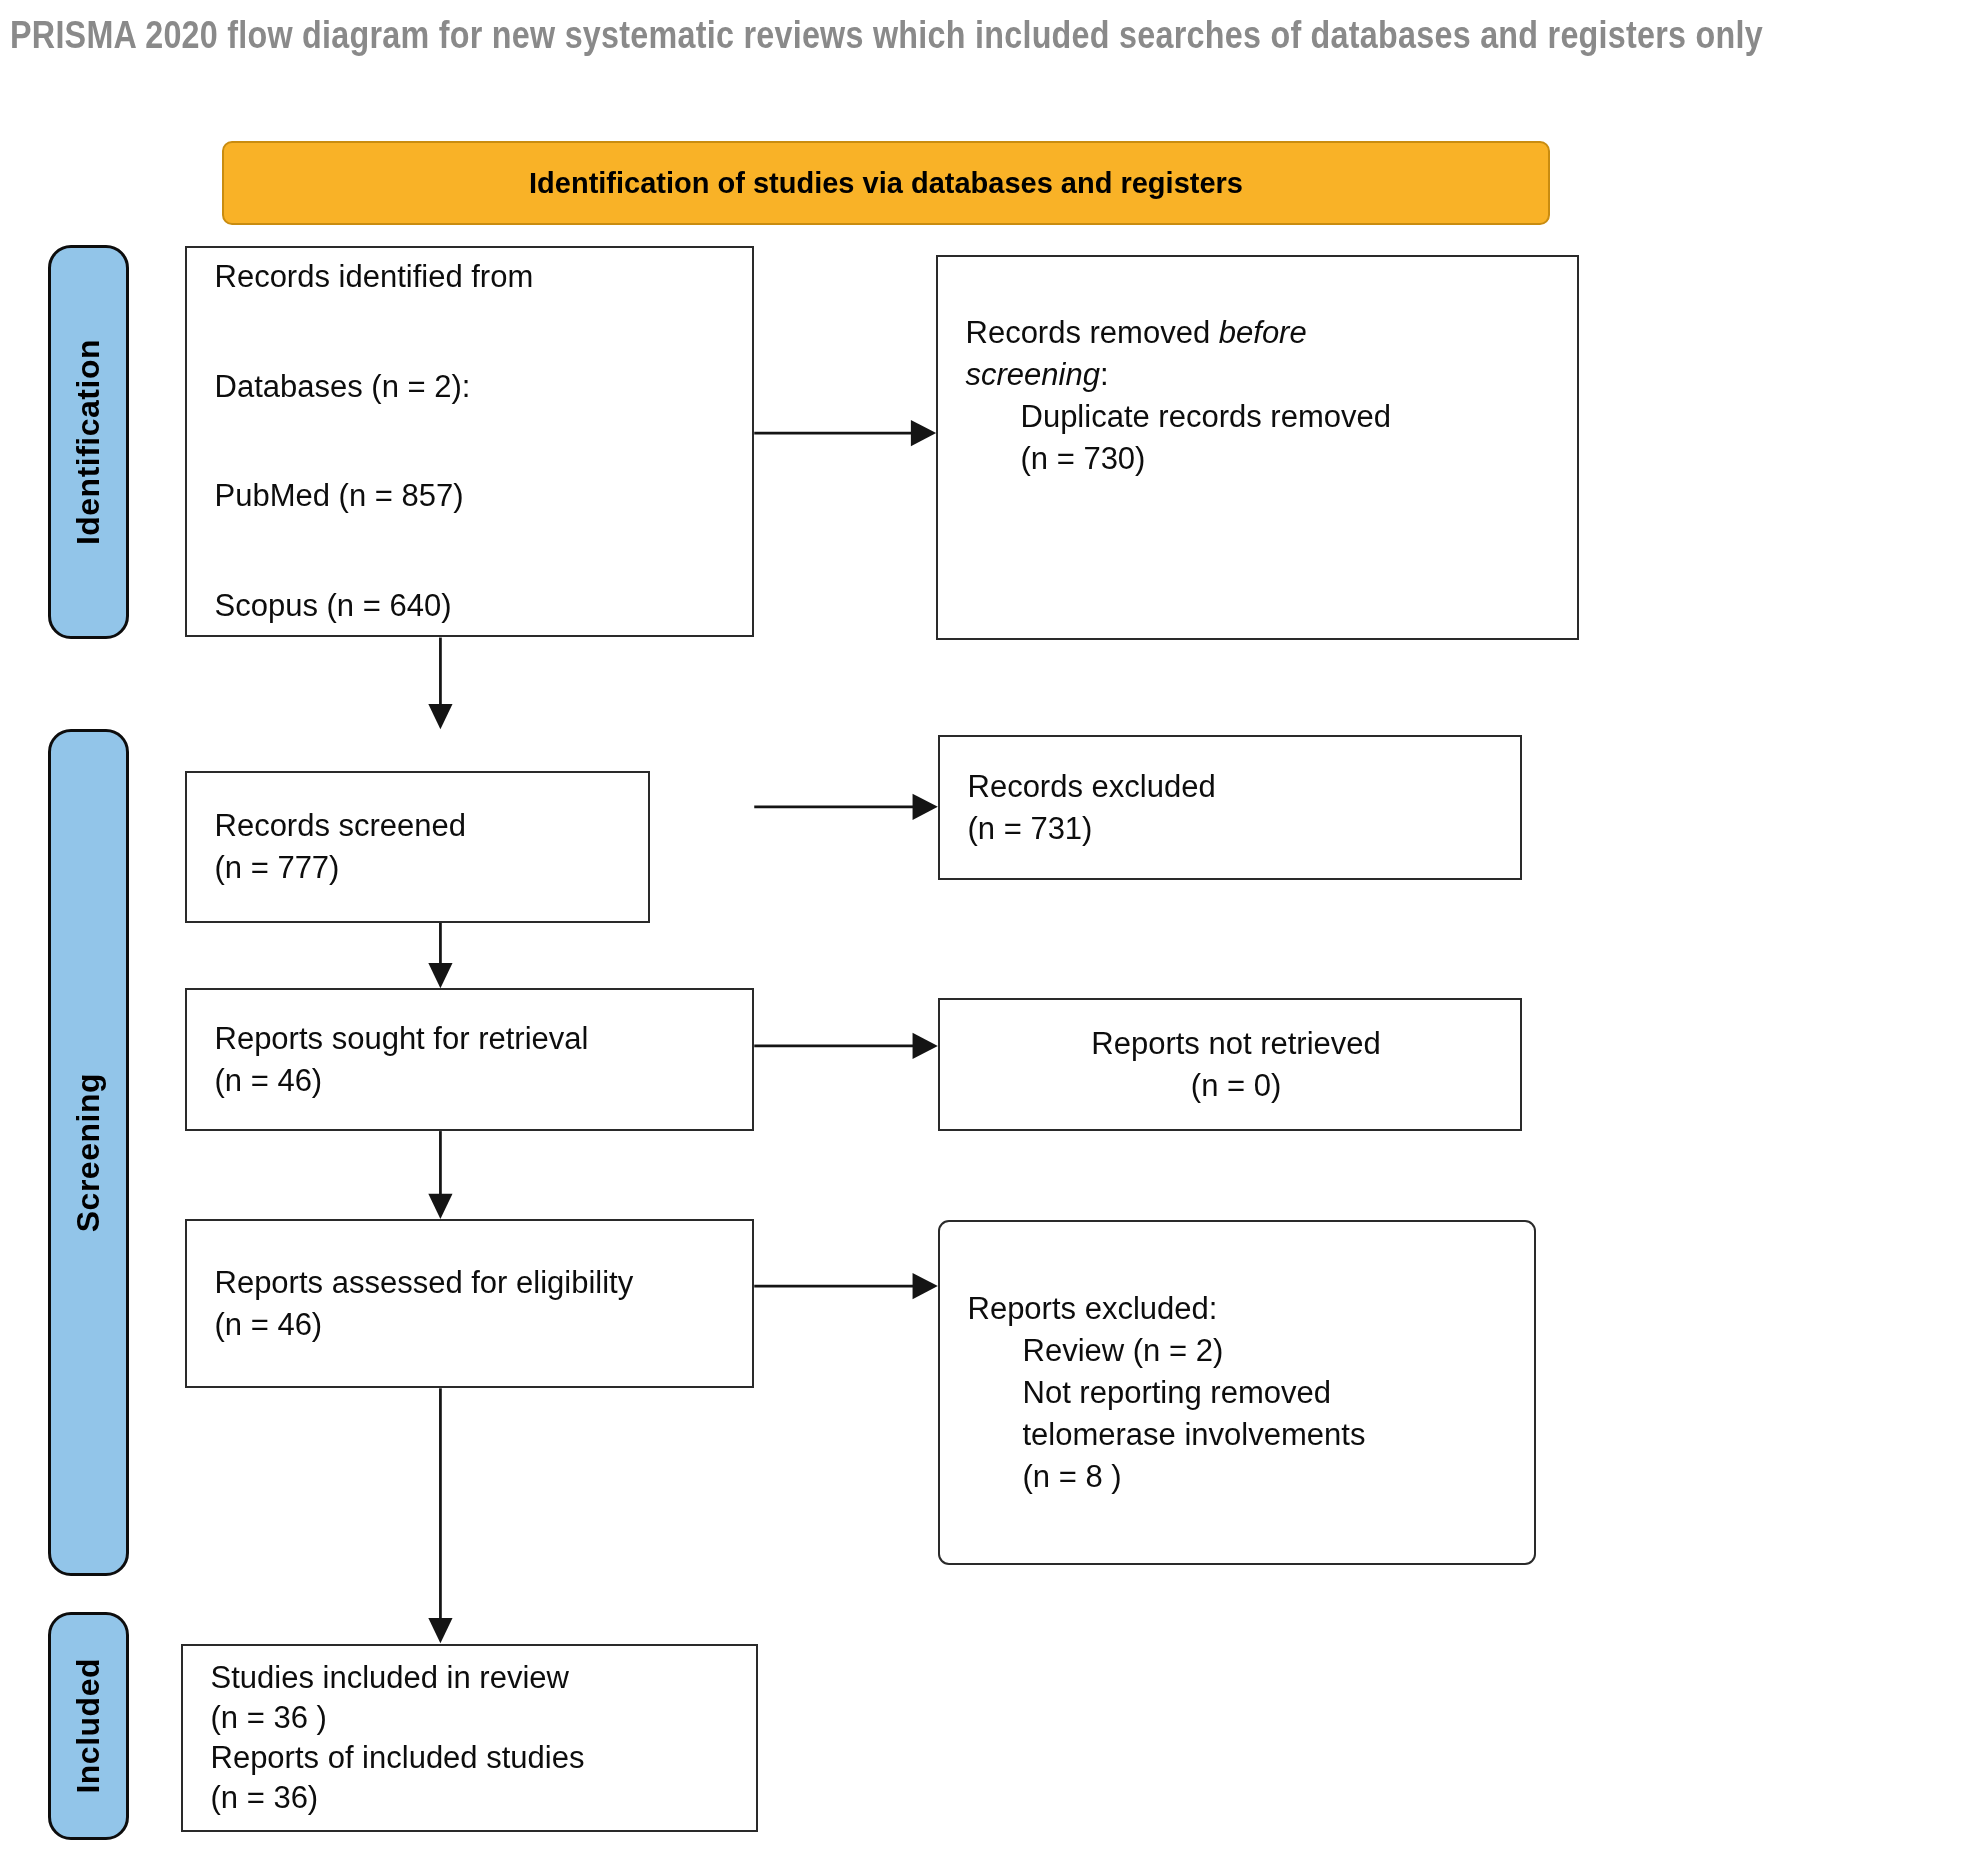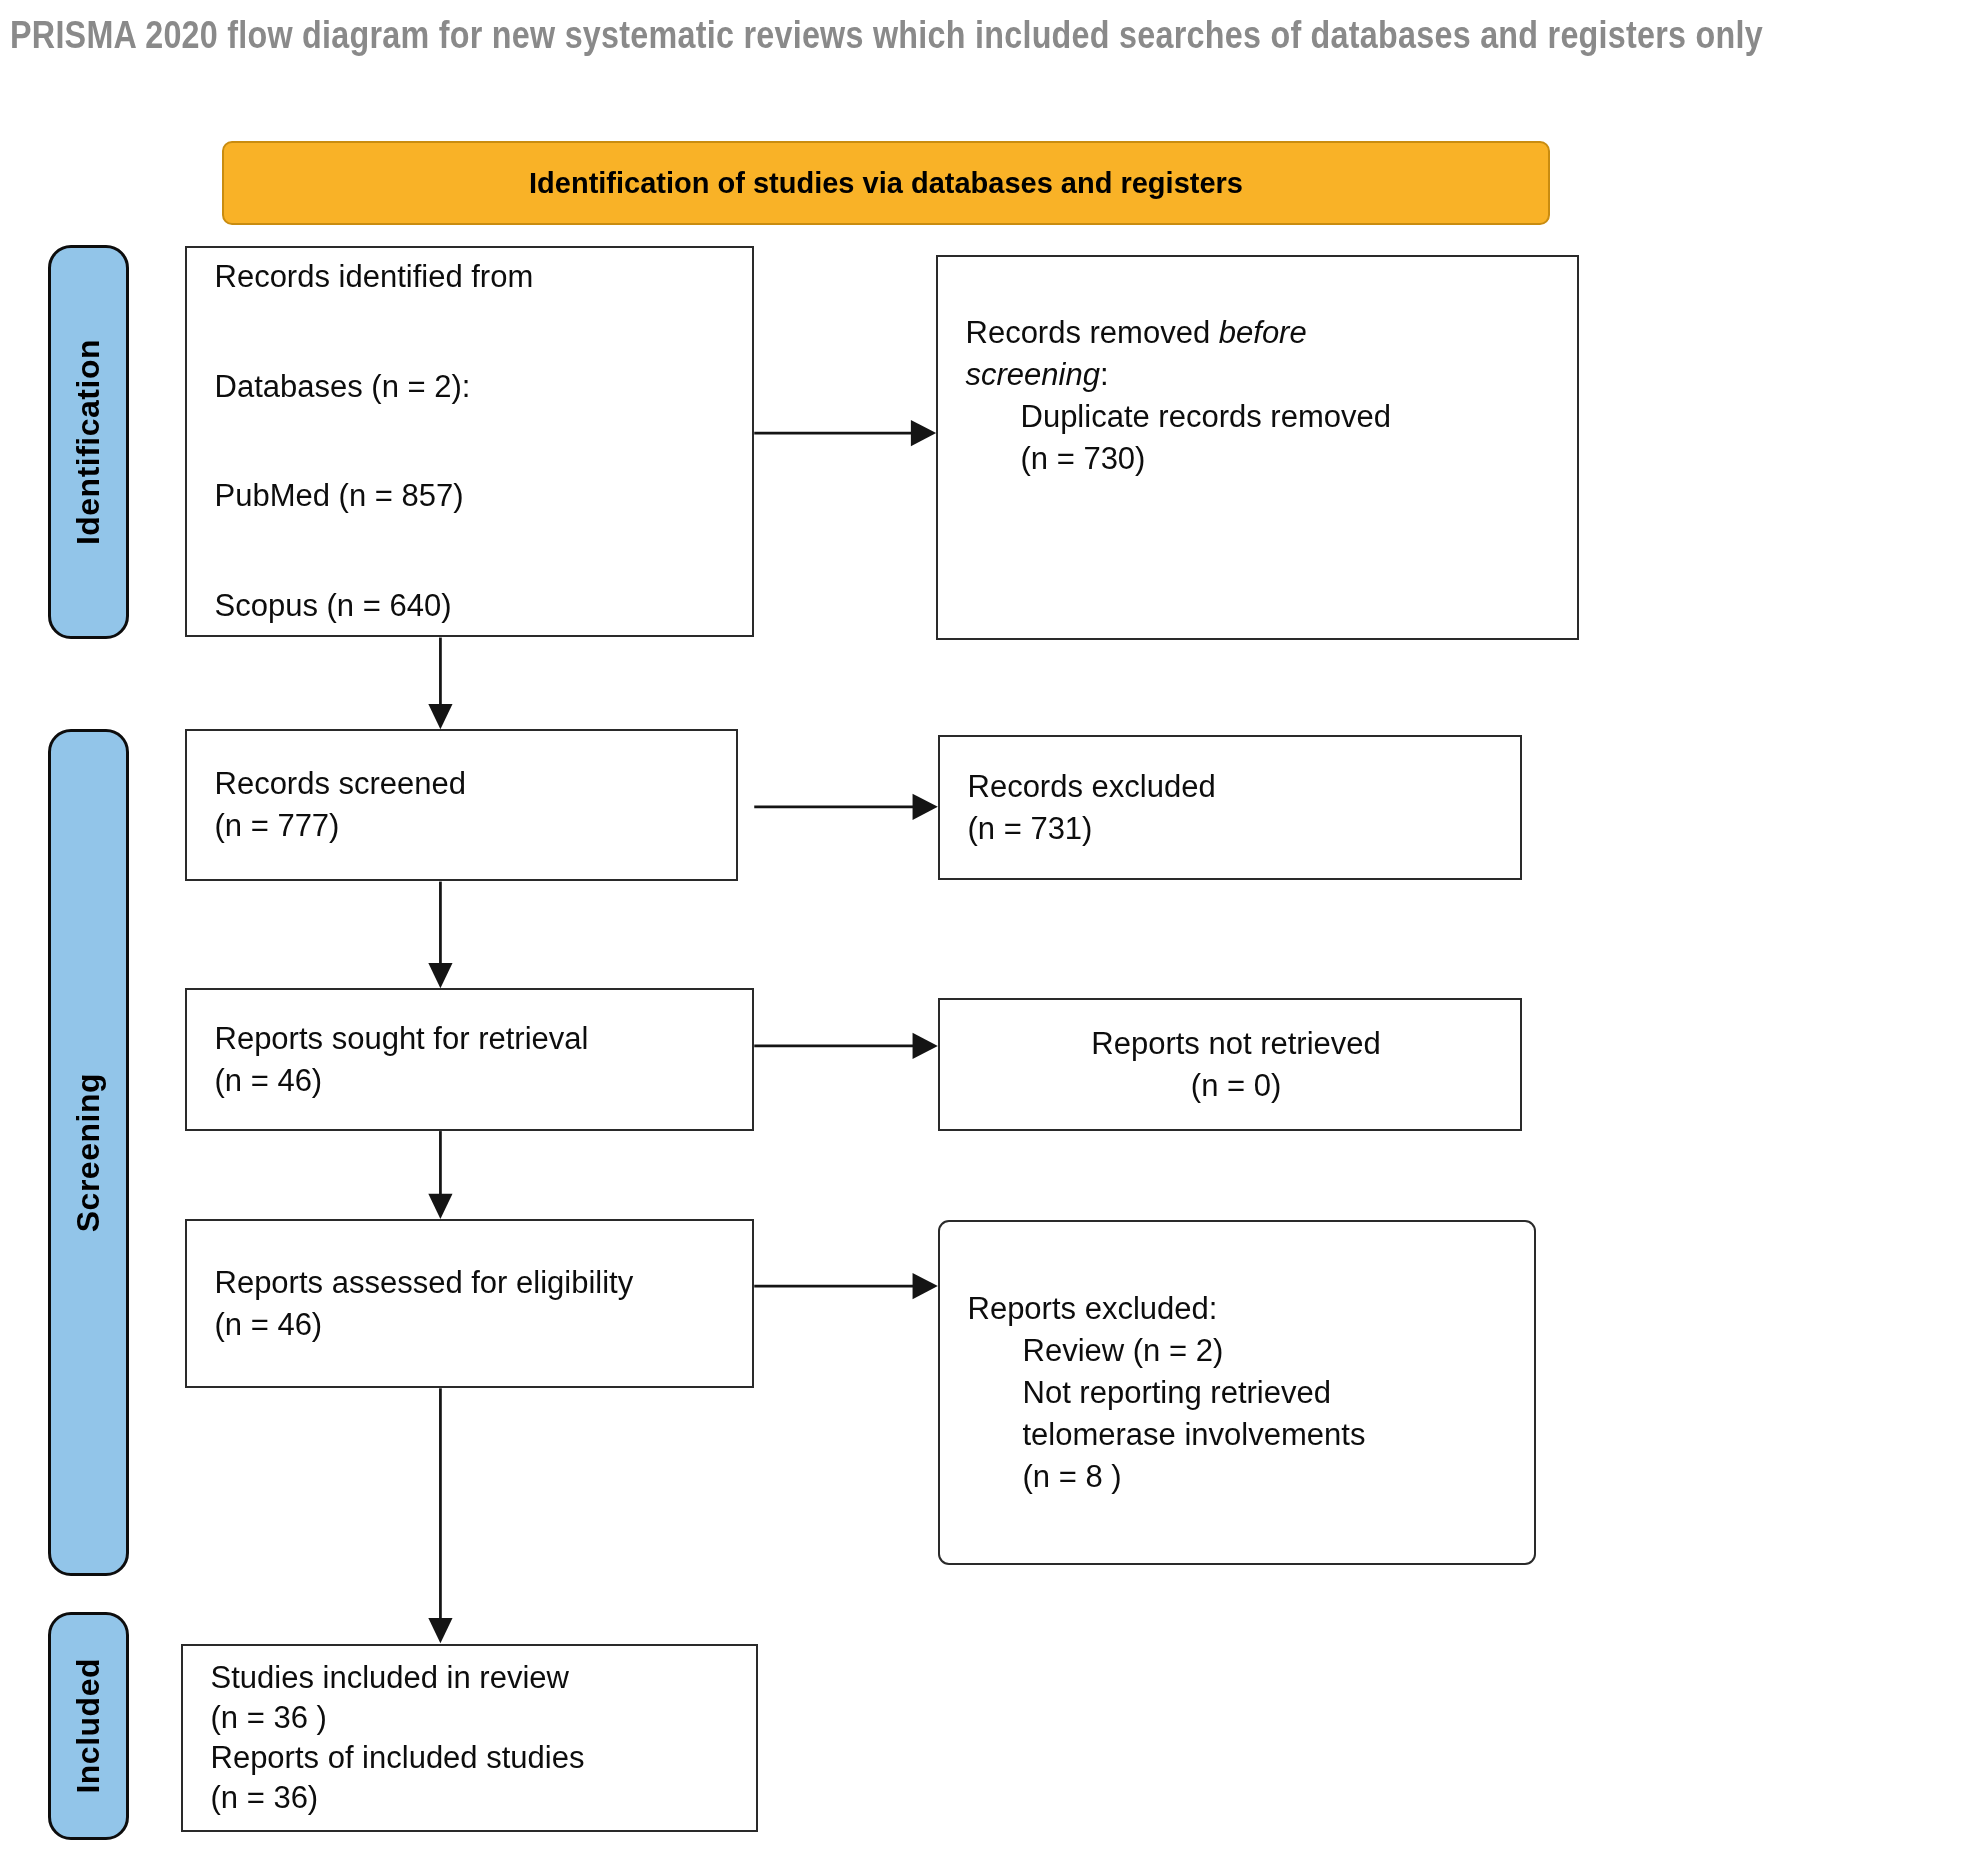--- a/index.html
+++ b/index.html
@@ -108,21 +108,21 @@
     <polygon class="head" points="801,2990 779,2944 823,2944"></polygon>
   </svg>
 
   <div class="box" style="left:185px;top:246px;width:569px;height:391px;justify-content:space-between;">
     <div class="line">Records identified from</div>
     <div class="line">Databases (n = 2):</div>
     <div class="line">PubMed (n = 857)</div>
     <div class="line">Scopus (n = 640)</div>
   </div>
 
-  <div class="box" style="left:185px;top:729px;width:553px;height:152px;">
+  <div class="box" style="left:185px;top:771px;width:465px;height:152px;">
     <div class="line">Records screened</div>
     <div class="line">(n = 777)</div>
   </div>
 
   <div class="box" style="left:185px;top:988px;width:569px;height:143px;">
     <div class="line">Reports sought for retrieval</div>
     <div class="line">(n = 46)</div>
   </div>
 
   <div class="box" style="left:185px;top:1219px;width:569px;height:169px;">
@@ -150,19 +150,19 @@
   </div>
 
   <div class="box" style="left:938px;top:998px;width:584px;height:133px;text-align:center;">
     <div class="line">Reports not retrieved</div>
     <div class="line">(n = 0)</div>
   </div>
 
   <div class="box" style="left:938px;top:1220px;width:598px;height:345px;border-radius:11px;">
     <div class="line">Reports excluded:</div>
     <div class="line indent">Review (n = 2)</div>
-    <div class="line indent">Not reporting retrieved</div>
+    <div class="line indent">Not reporting removed</div>
     <div class="line indent">telomerase involvements</div>
     <div class="line indent">(n = 8 )</div>
   </div>
 
 </div>
 
 
 </body></html>

